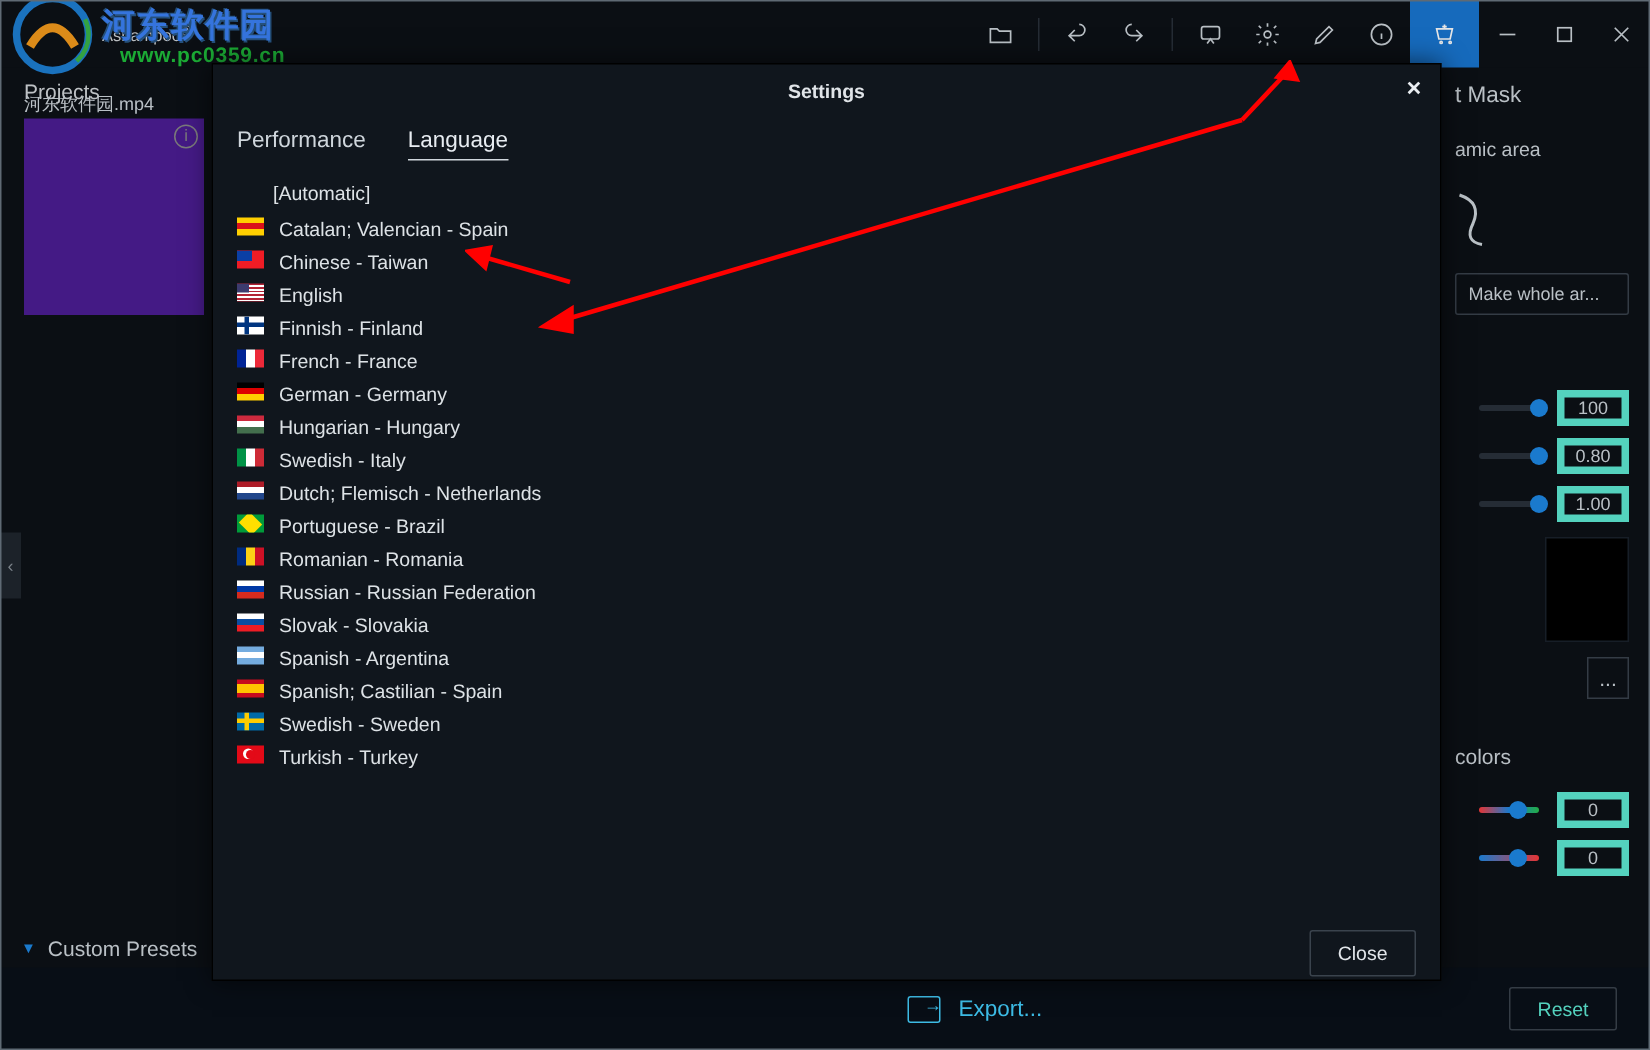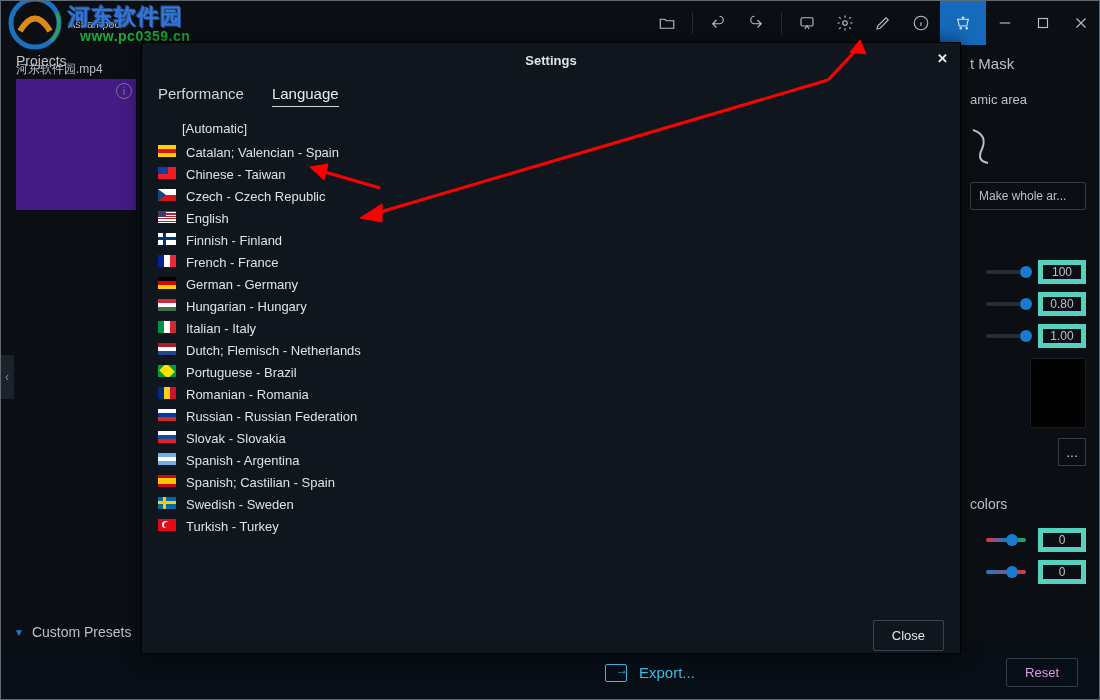--- a/index.html
+++ b/index.html
@@ -31,21 +31,21 @@
   .presets-hdr .tri { color:#1e88e5; font-size:10px; transform:rotate(0deg); }
   .btnrow { position:absolute; bottom:20px; left:14px; display:flex; gap:10px; }
   .btn { background:transparent; border:1px solid #3a434d; color:#cfd6dc; font-size:13px; height:30px; display:flex; align-items:center; justify-content:center; padding:0 10px; border-radius:2px; }
   .btn.small{ min-width:76px; }
 
   
   .bottombar { position:absolute; left:0; right:0; bottom:0; height:55px; background:#0a1019; display:flex; align-items:center; }
   .export { margin-left:605px; color:#44d1ff; display:flex; align-items:center; gap:12px; font-size:15px; }
   .export .ebox { width:22px; height:18px; border:1.5px solid #44d1ff; border-radius:2px; position:relative;}
   .export .ebox:after{ content:"→"; position:absolute; right:-2px; top:-2px; font-size:12px; color:#44d1ff;}
-  .reset { position:absolute; right:22px; border:1px solid #3a434d; color:#f0abfc; padding:6px 18px; font-size:13px; border-radius:2px;}
+  .reset { position:absolute; right:22px; border:1px solid #3a434d; color:#5eead4; padding:6px 18px; font-size:13px; border-radius:2px;}
 
   
   .right { position:absolute; right:0; top:45px; width:130px; bottom:55px; padding:10px 14px 0 0; font-size:13px; }
   .right .title { font-size:15px; margin-bottom:20px; margin-left:0;}
   .right .txt { color:#cfd6dc; margin-left:0; margin-bottom:20px;}
   .wbtn { border:1px solid #3a434d; color:#cfd6dc; padding:6px 8px; font-size:12px; border-radius:2px; margin-bottom:50px; margin-left:0;}
   .slider-row { display:flex; align-items:center; justify-content:flex-end; gap:12px; margin:8px 0; }
   .track { flex:1; height:4px; background:#2a323c; border-radius:2px; position:relative; max-width:40px;}
   .knob { position:absolute; right:-6px; top:-4px; width:12px; height:12px; border-radius:50%; background:#1e88e5; }
   .valbox { width:48px; height:24px; border:5px solid #5eead4; font-size:12px; display:flex; align-items:center; justify-content:center; color:#cfd6dc;}
@@ -266,24 +266,20 @@
     <div id="lang-container">
         <div class="lang">
           <span class="flag ca"></span>
           <span>Catalan; Valencian - Spain</span>
         </div>
         <div class="lang">
           <span class="flag tw"></span>
           <span>Chinese - Taiwan</span>
         </div>
         <div class="lang">
-          <span class="flag cz"></span>
-          <span>Czech - Czech Republic</span>
-        </div>
-        <div class="lang">
           <span class="flag us"></span>
           <span>English</span>
         </div>
         <div class="lang">
           <span class="flag fi"></span>
           <span>Finnish - Finland</span>
         </div>
         <div class="lang">
           <span class="flag fr"></span>
           <span>French - France</span>
@@ -291,21 +287,21 @@
         <div class="lang">
           <span class="flag de"></span>
           <span>German - Germany</span>
         </div>
         <div class="lang">
           <span class="flag hu"></span>
           <span>Hungarian - Hungary</span>
         </div>
         <div class="lang">
           <span class="flag it"></span>
-          <span>Italian - Italy</span>
+          <span>Swedish - Italy</span>
         </div>
         <div class="lang">
           <span class="flag nl"></span>
           <span>Dutch; Flemisch - Netherlands</span>
         </div>
         <div class="lang">
           <span class="flag br"></span>
           <span>Portuguese - Brazil</span>
         </div>
         <div class="lang">

